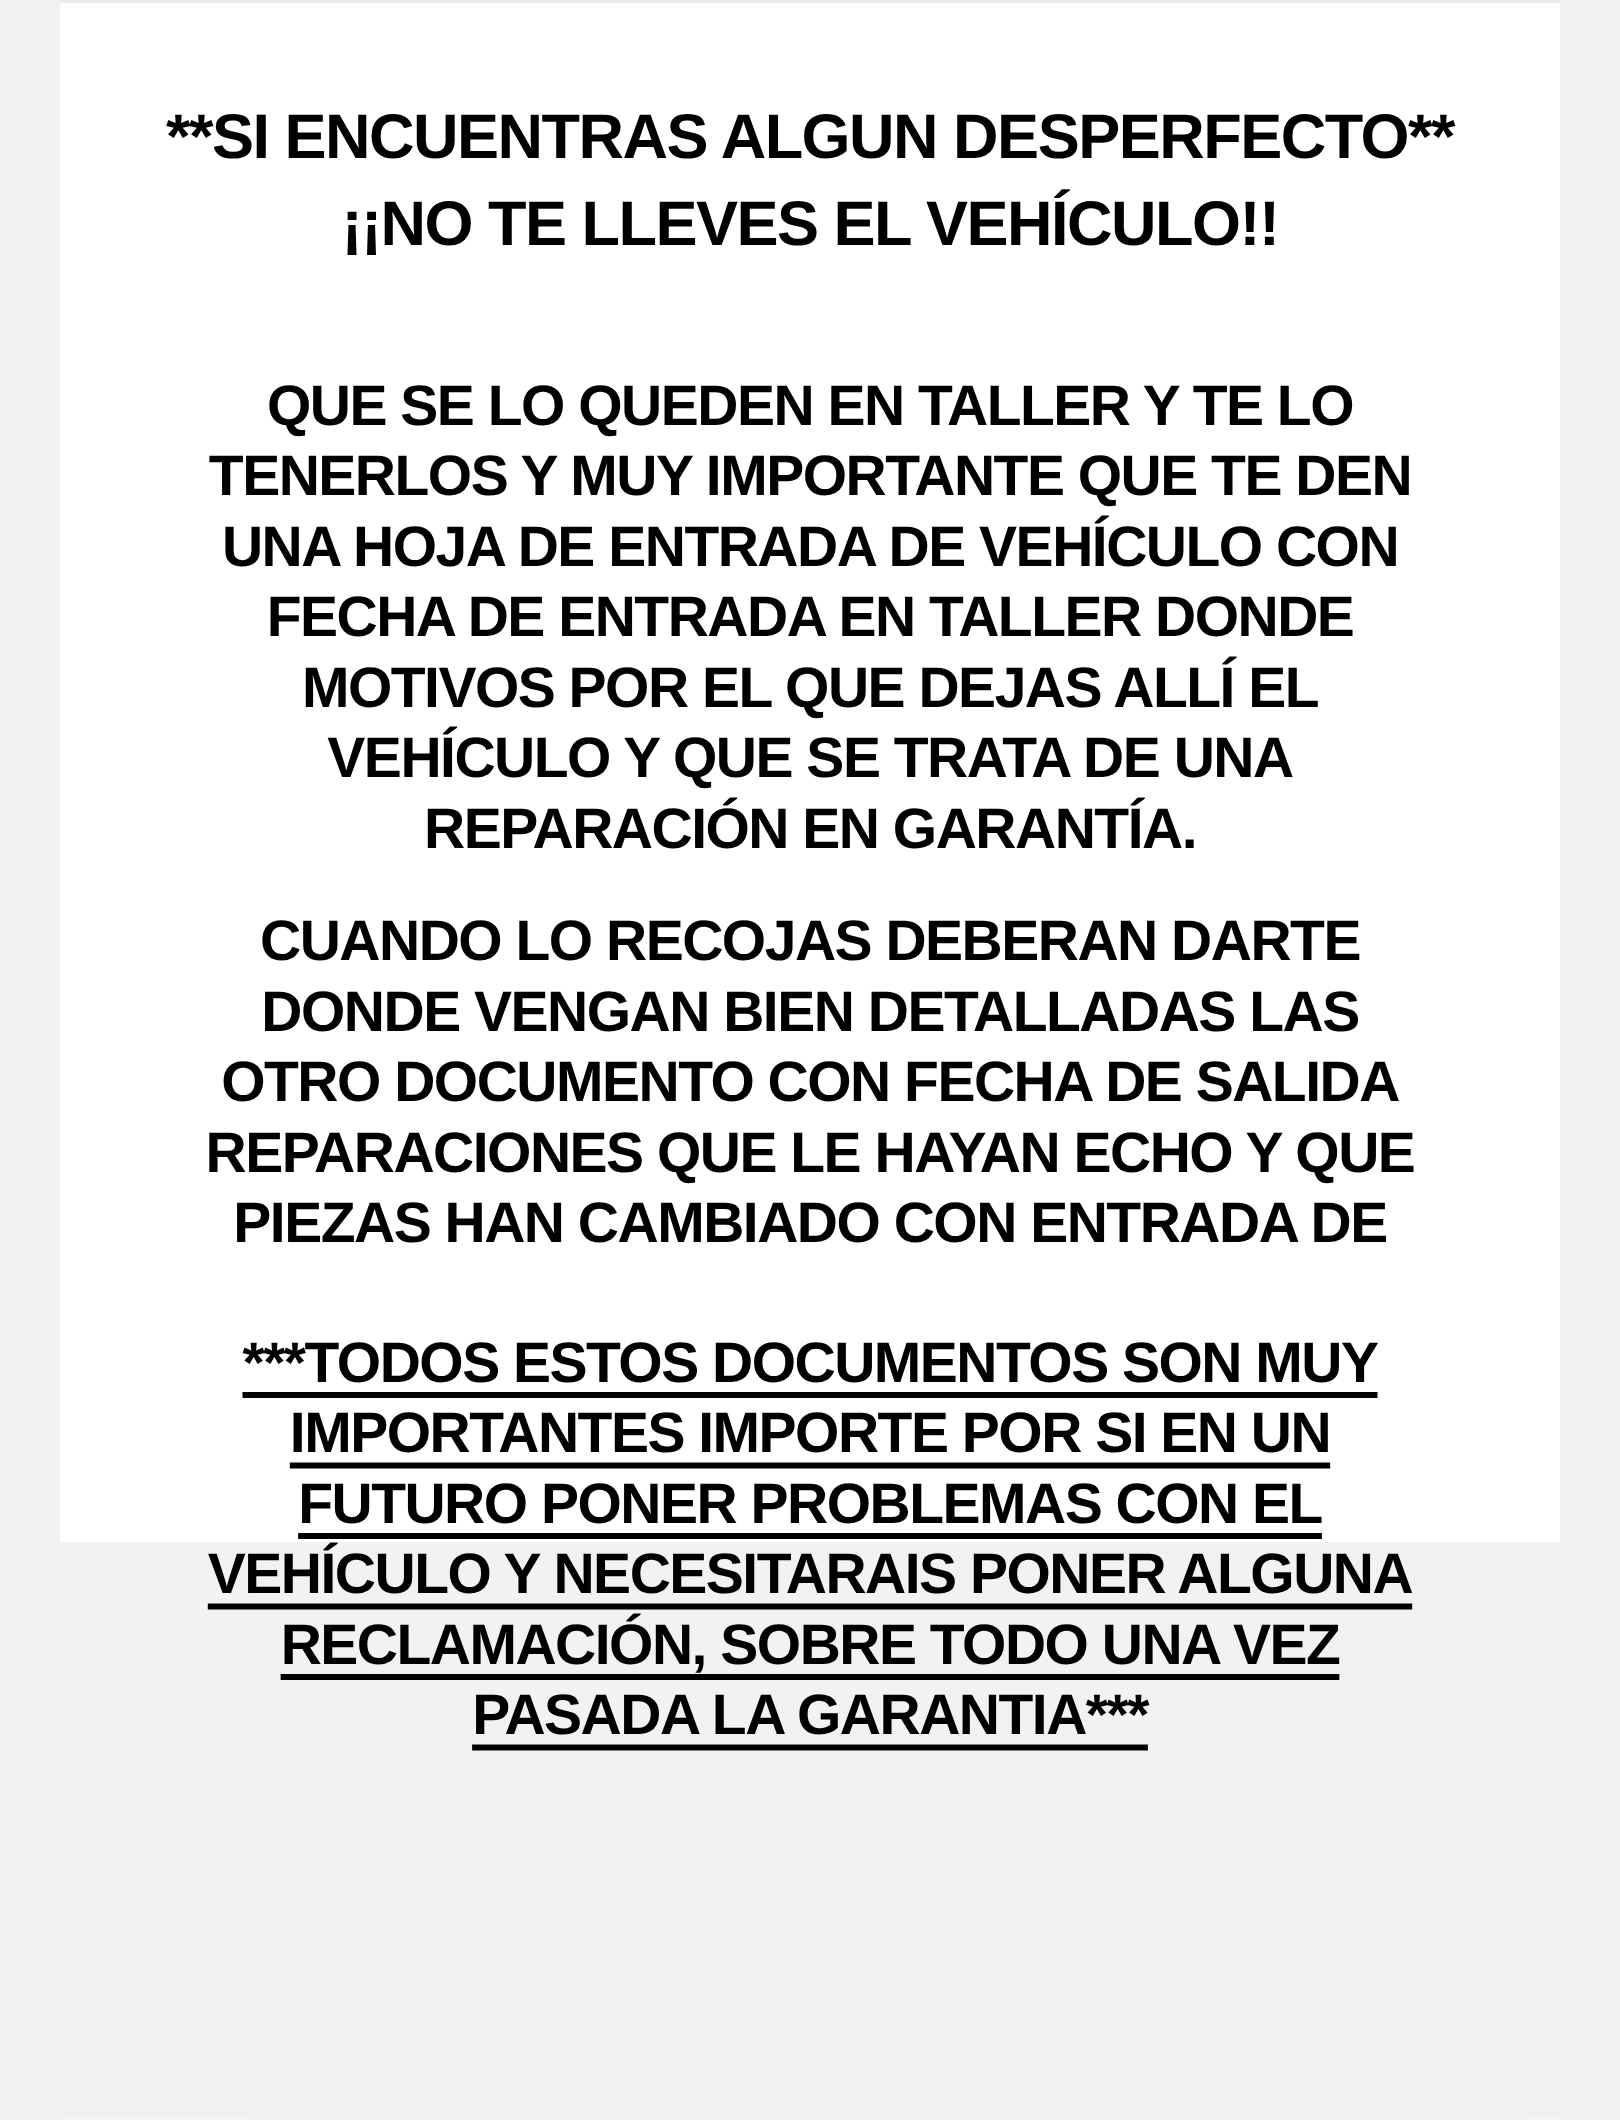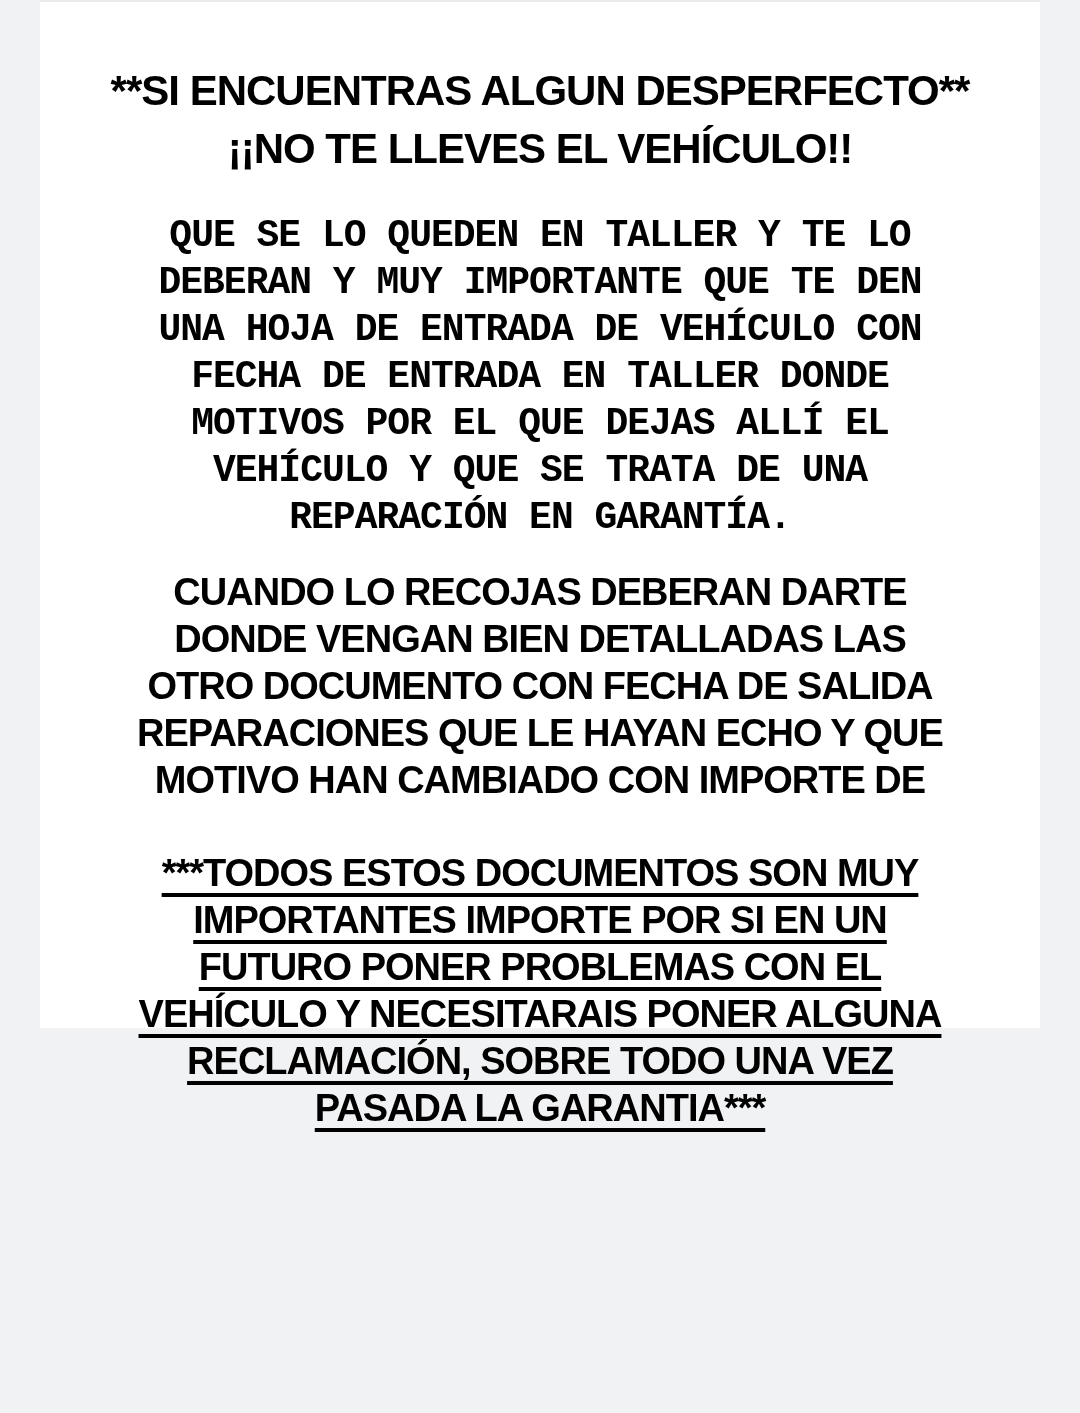--- a/index.html
+++ b/index.html
@@ -40,21 +40,21 @@
   .heading {
     font-size: 42px;
     line-height: 58px;
     letter-spacing: -1px;
   }
   .para {
     font-size: 38px;
     line-height: 47px;
     letter-spacing: -1px;
   }
-  .para-1 { margin-top: 34px; font-family: Liberation Mono, monospace; }
+  .para-1 { margin-top: 70px; }
   .para-2 { margin-top: 28px; }
   .para-3 { margin-top: 46px; }
   .para-3 .line {
     text-decoration: underline;
     text-decoration-thickness: 4px;
     text-underline-offset: 7px;
   }
   .line { white-space: nowrap; }
 </style>
 </head>
@@ -65,34 +65,34 @@
 
 <div class="page">
 
   <div class="heading">
     <div class="line">**SI ENCUENTRAS ALGUN DESPERFECTO**</div>
     <div class="line">¡¡NO TE LLEVES EL VEHÍCULO!!</div>
   </div>
 
   <div class="para para-1">
     <div class="line">QUE SE LO QUEDEN EN TALLER Y TE LO</div>
-    <div class="line">DEBERAN Y MUY IMPORTANTE QUE TE DEN</div>
+    <div class="line">TENERLOS Y MUY IMPORTANTE QUE TE DEN</div>
     <div class="line">UNA HOJA DE ENTRADA DE VEHÍCULO CON</div>
     <div class="line">FECHA DE ENTRADA EN TALLER DONDE</div>
     <div class="line">MOTIVOS POR EL QUE DEJAS ALLÍ EL</div>
     <div class="line">VEHÍCULO Y QUE SE TRATA DE UNA</div>
     <div class="line">REPARACIÓN EN GARANTÍA.</div>
   </div>
 
   <div class="para para-2">
     <div class="line">CUANDO LO RECOJAS DEBERAN DARTE</div>
     <div class="line">DONDE VENGAN BIEN DETALLADAS LAS</div>
     <div class="line">OTRO DOCUMENTO CON FECHA DE SALIDA</div>
     <div class="line">REPARACIONES QUE LE HAYAN ECHO Y QUE</div>
-    <div class="line">MOTIVO HAN CAMBIADO CON IMPORTE DE</div>
+    <div class="line">PIEZAS HAN CAMBIADO CON ENTRADA DE</div>
   </div>
 
   <div class="para para-3">
     <div class="line">***TODOS ESTOS DOCUMENTOS SON MUY</div>
     <div class="line">IMPORTANTES IMPORTE POR SI EN UN</div>
     <div class="line">FUTURO PONER PROBLEMAS CON EL</div>
     <div class="line">VEHÍCULO Y NECESITARAIS PONER ALGUNA</div>
     <div class="line">RECLAMACIÓN, SOBRE TODO UNA VEZ</div>
     <div class="line">PASADA LA GARANTIA***</div>
   </div>

